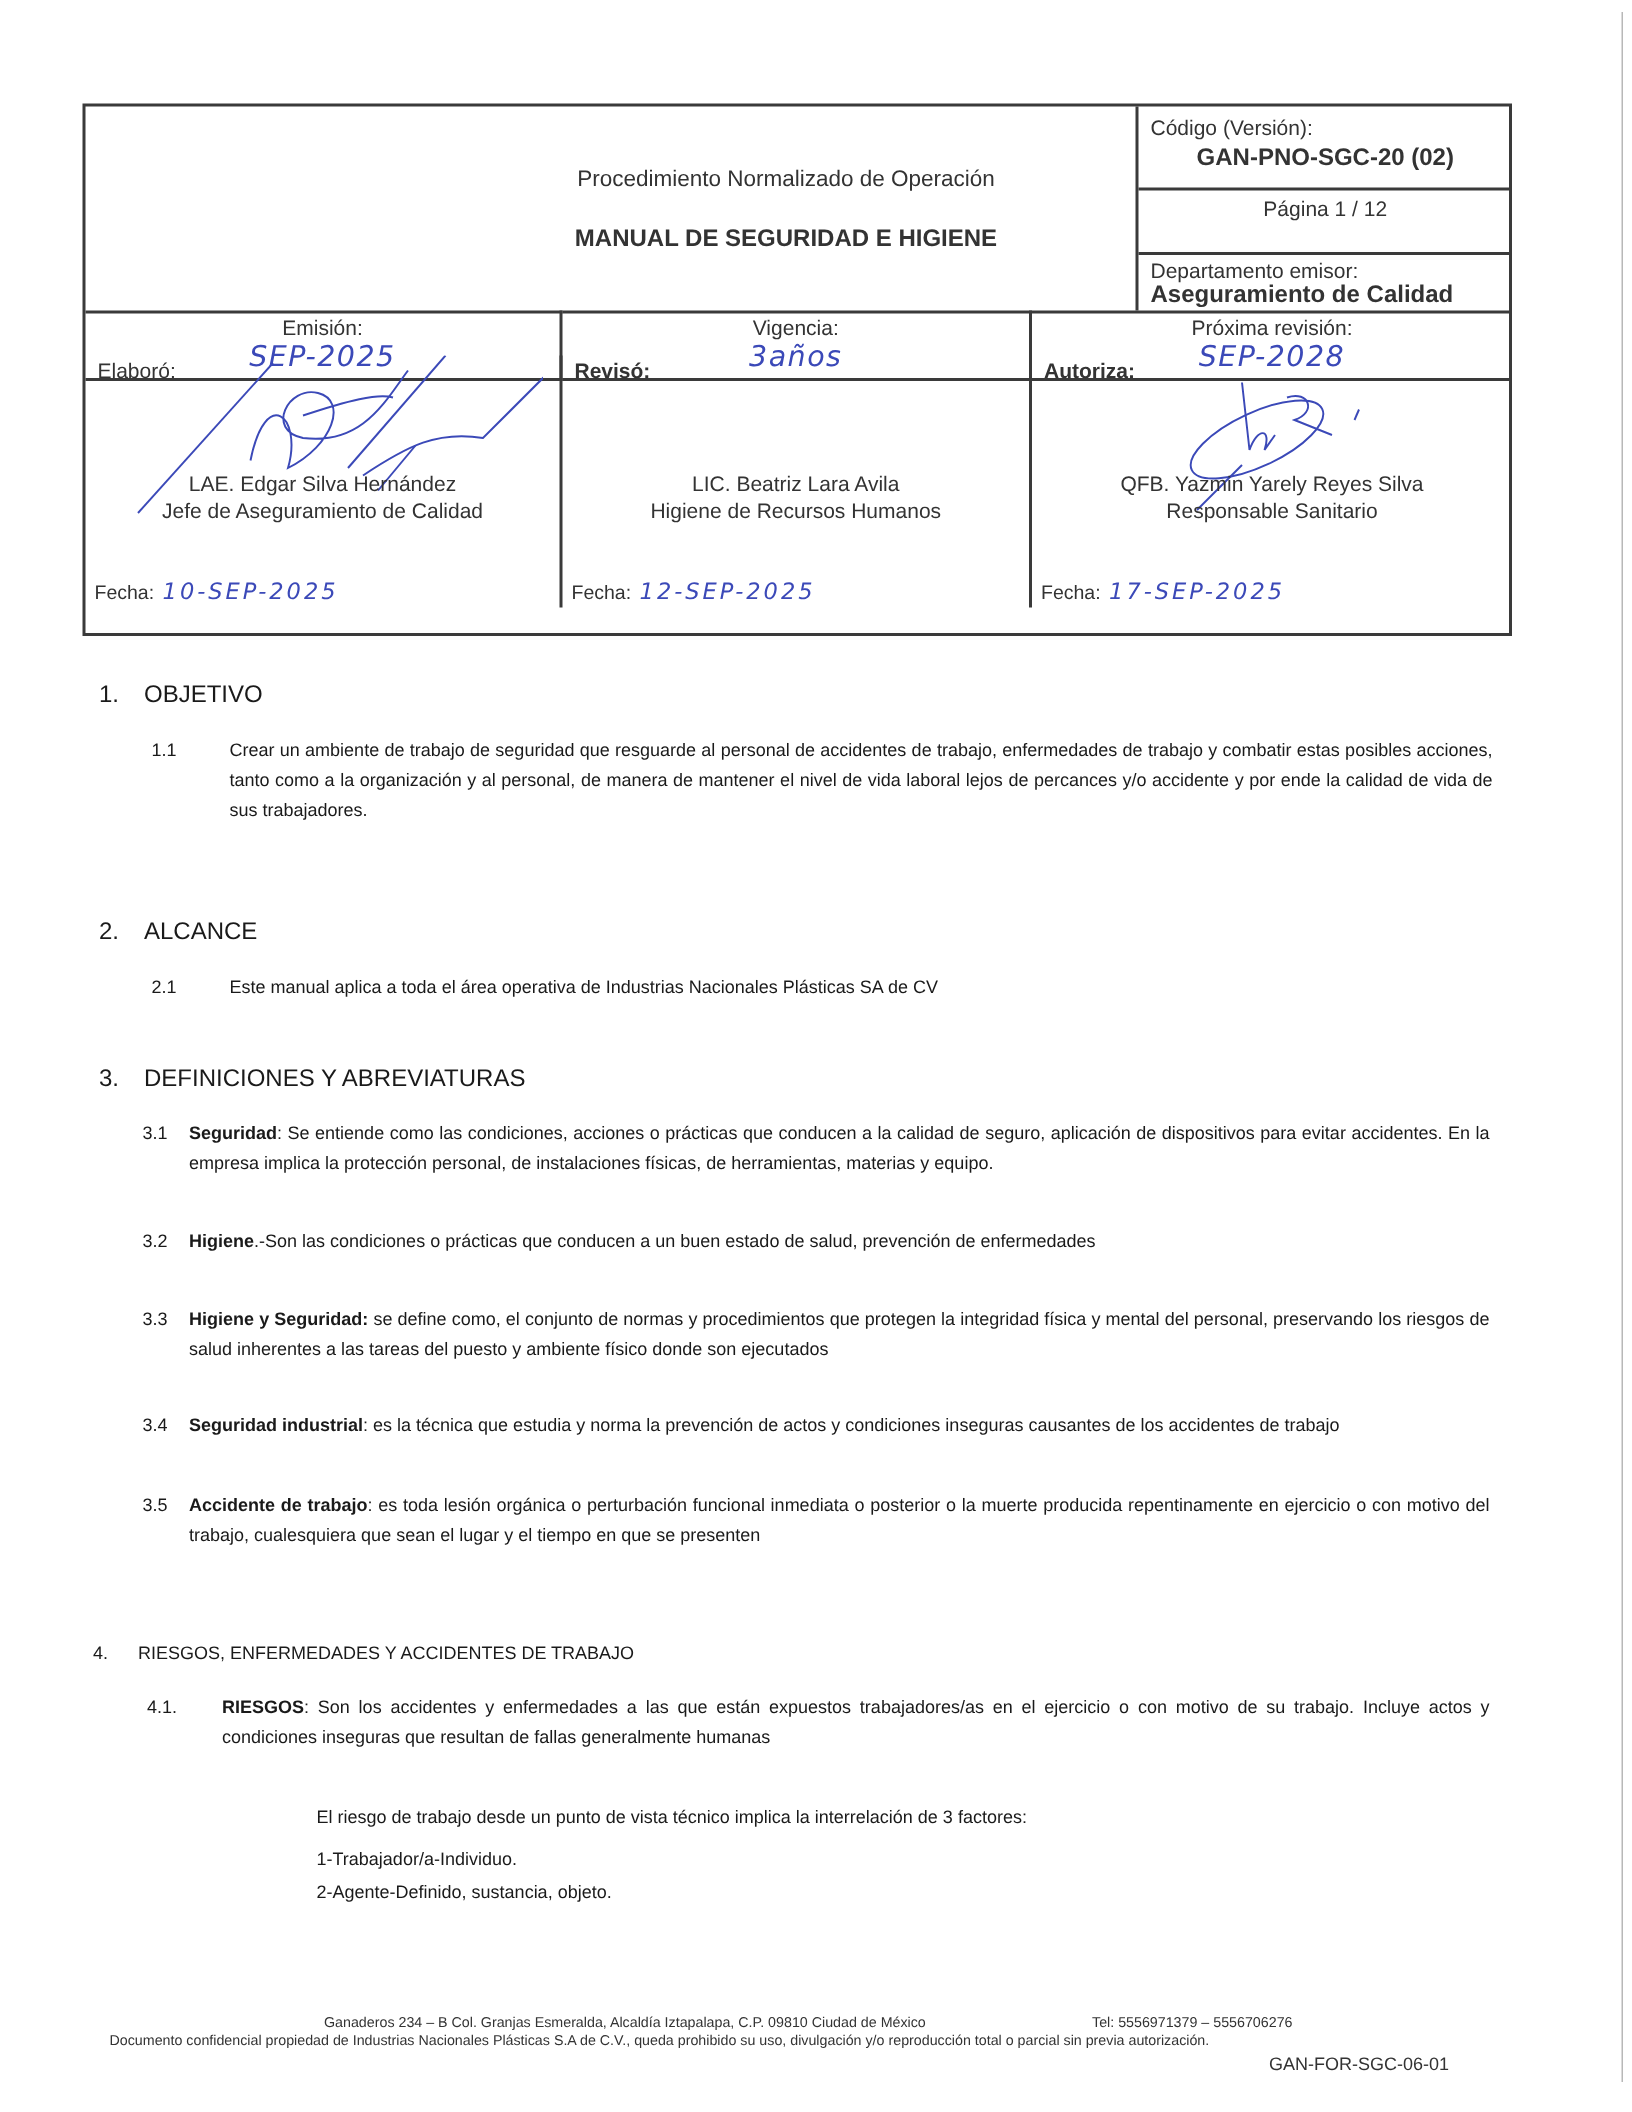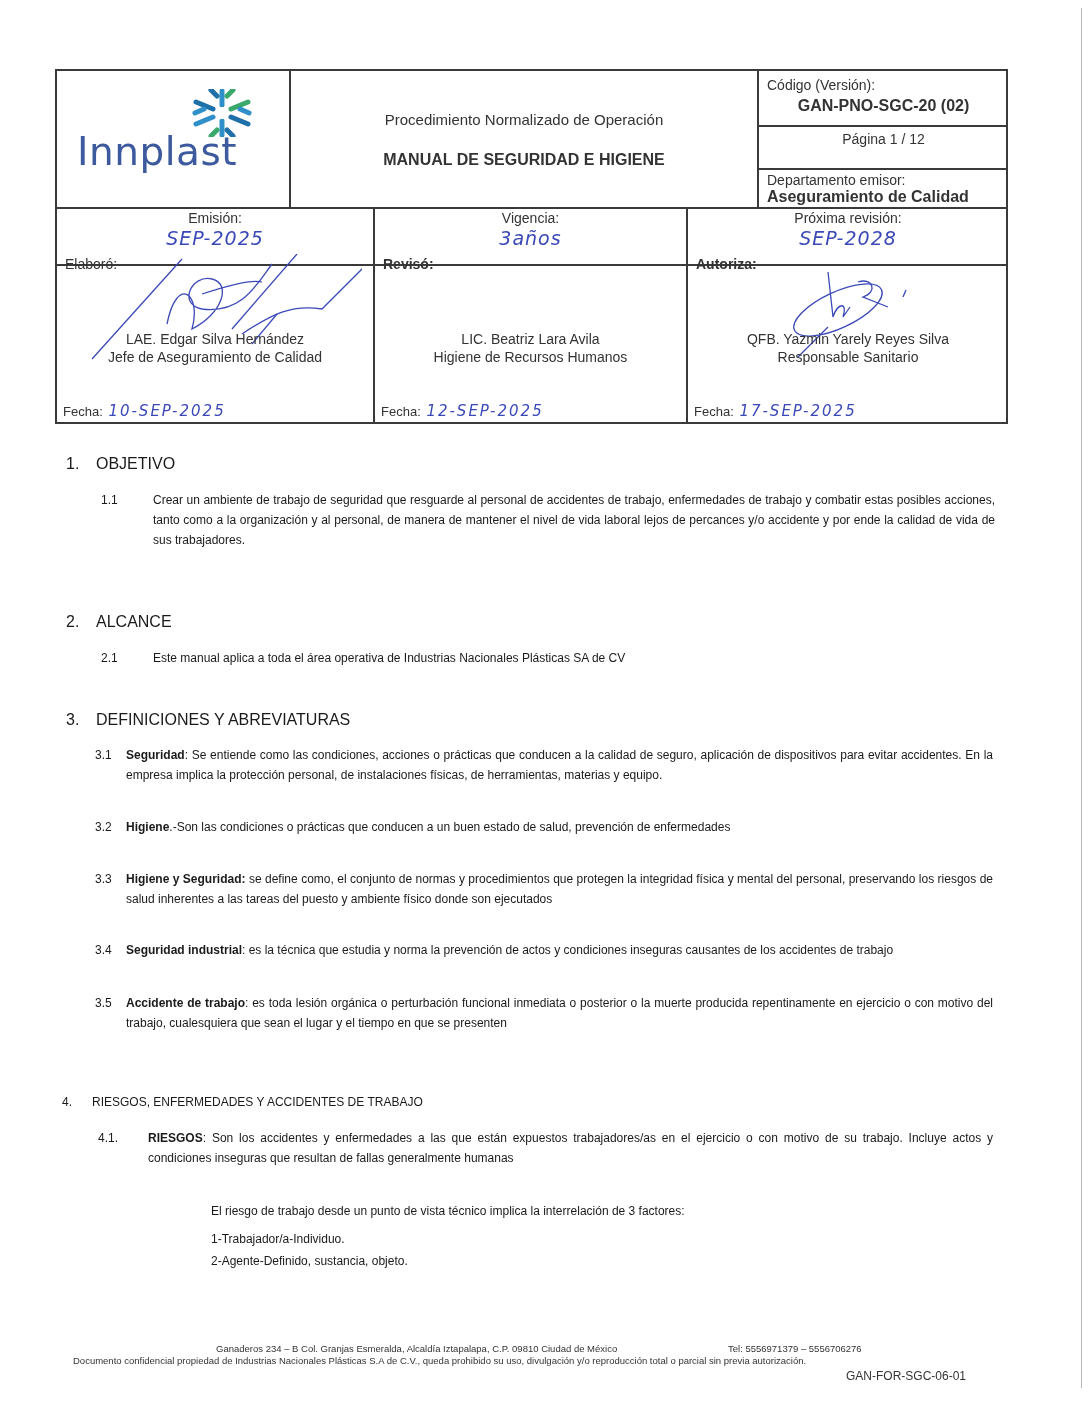--- a/index.html
+++ b/index.html
@@ -9,22 +9,22 @@
 
   
   .hdr { position:absolute; left:55px; top:69px; width:953px; height:355px;
          border:2px solid #3a3a3a; box-sizing:border-box; }
   .hdr .cell { position:absolute; box-sizing:border-box; border-color:#3a3a3a; border-style:solid; border-width:0; }
   .logo-cell { left:0; top:0; width:234px; height:136px; border-right-width:2px !important; }
   .title-cell { left:234px; top:0; width:468px; height:136px; border-right-width:2px !important; }
   .code-cell { left:702px; top:0; width:249px; height:56px; border-bottom-width:2px !important; }
   .page-cell { left:702px; top:56px; width:249px; height:43px; border-bottom-width:2px !important; }
   .dept-cell { left:702px; top:99px; width:249px; height:37px; }
-  .row2 { top:136px; height:59px; border-top-width:2px !important; border-bottom-width:2px !important; }
-  .row3 { top:183px; height:168px; }
+  .row2 { top:136px; height:47px; border-top-width:2px !important; border-bottom-width:2px !important; }
+  .row3 { top:166px; height:168px; }
   .c1 { left:0; width:318px; border-right-width:2px !important; }
   .c2 { left:318px; width:313px; border-right-width:2px !important; }
   .c3 { left:631px; width:320px; }
 
   .logo-mark { position:absolute; left:132px; top:18px; width:66px; height:48px; }
   .logo-word { position:absolute; left:20px; top:58px; font-size:39px; font-weight:400; color:#3d5a9e;
                letter-spacing:0.5px; font-family:"DejaVu Sans", sans-serif; }
   .title-sub { position:absolute; left:0; width:100%; top:40px; text-align:center; font-size:15px; color:#333; }
   .title-main { position:absolute; left:0; width:100%; top:80px; text-align:center; font-size:16px; font-weight:bold; color:#333; }
 
@@ -60,42 +60,20 @@
   .footer .tel { position:absolute; left:728px; top:0; }
   .footer .conf { position:absolute; left:73px; top:12px; }
   .footer .code { position:absolute; right:122px; top:26px; font-size:12px; }
 </style>
 </head>
 <body>
 
 <div class="page-edge"></div>
 
 <div class="hdr">
-  <div class="cell logo-cell">
-    <svg class="logo-mark" viewBox="0 0 66 48">
-      <g transform="translate(33,24)">
-        <g stroke-width="5" stroke-linecap="round">
-          <line x1="0" y1="-8" x2="0" y2="-22" stroke="#2e8fc9"></line>
-          <line x1="-5" y1="-17" x2="-11" y2="-23" stroke="#1f6fa8"></line>
-          <line x1="5" y1="-17" x2="11" y2="-23" stroke="#3aa86b"></line>
-          <line x1="0" y1="8" x2="0" y2="22" stroke="#2e8fc9"></line>
-          <line x1="-5" y1="17" x2="-11" y2="23" stroke="#3aa86b"></line>
-          <line x1="5" y1="17" x2="11" y2="23" stroke="#1f6fa8"></line>
-          <line x1="-9" y1="-4" x2="-26" y2="-11" stroke="#1f6fa8"></line>
-          <line x1="-18" y1="-4" x2="-27" y2="0" stroke="#2e8fc9"></line>
-          <line x1="9" y1="-4" x2="26" y2="-11" stroke="#3aa86b"></line>
-          <line x1="18" y1="-4" x2="27" y2="0" stroke="#2e8fc9"></line>
-          <line x1="-9" y1="4" x2="-26" y2="11" stroke="#2e8fc9"></line>
-          <line x1="9" y1="4" x2="26" y2="11" stroke="#1f6fa8"></line>
-        </g>
-        <circle cx="0" cy="0" r="6" fill="#ffffff"></circle>
-      </g>
-    </svg>
-    <div class="logo-word">Innplast</div>
-  </div>
 
   <div class="cell title-cell">
     <div class="title-sub">Procedimiento Normalizado de Operación</div>
     <div class="title-main">MANUAL DE SEGURIDAD E HIGIENE</div>
   </div>
 
   <div class="cell code-cell">
     <span class="lbl">Código (Versión):</span>
     <div class="code-val">GAN-PNO-SGC-20  (02)</div>
   </div>

